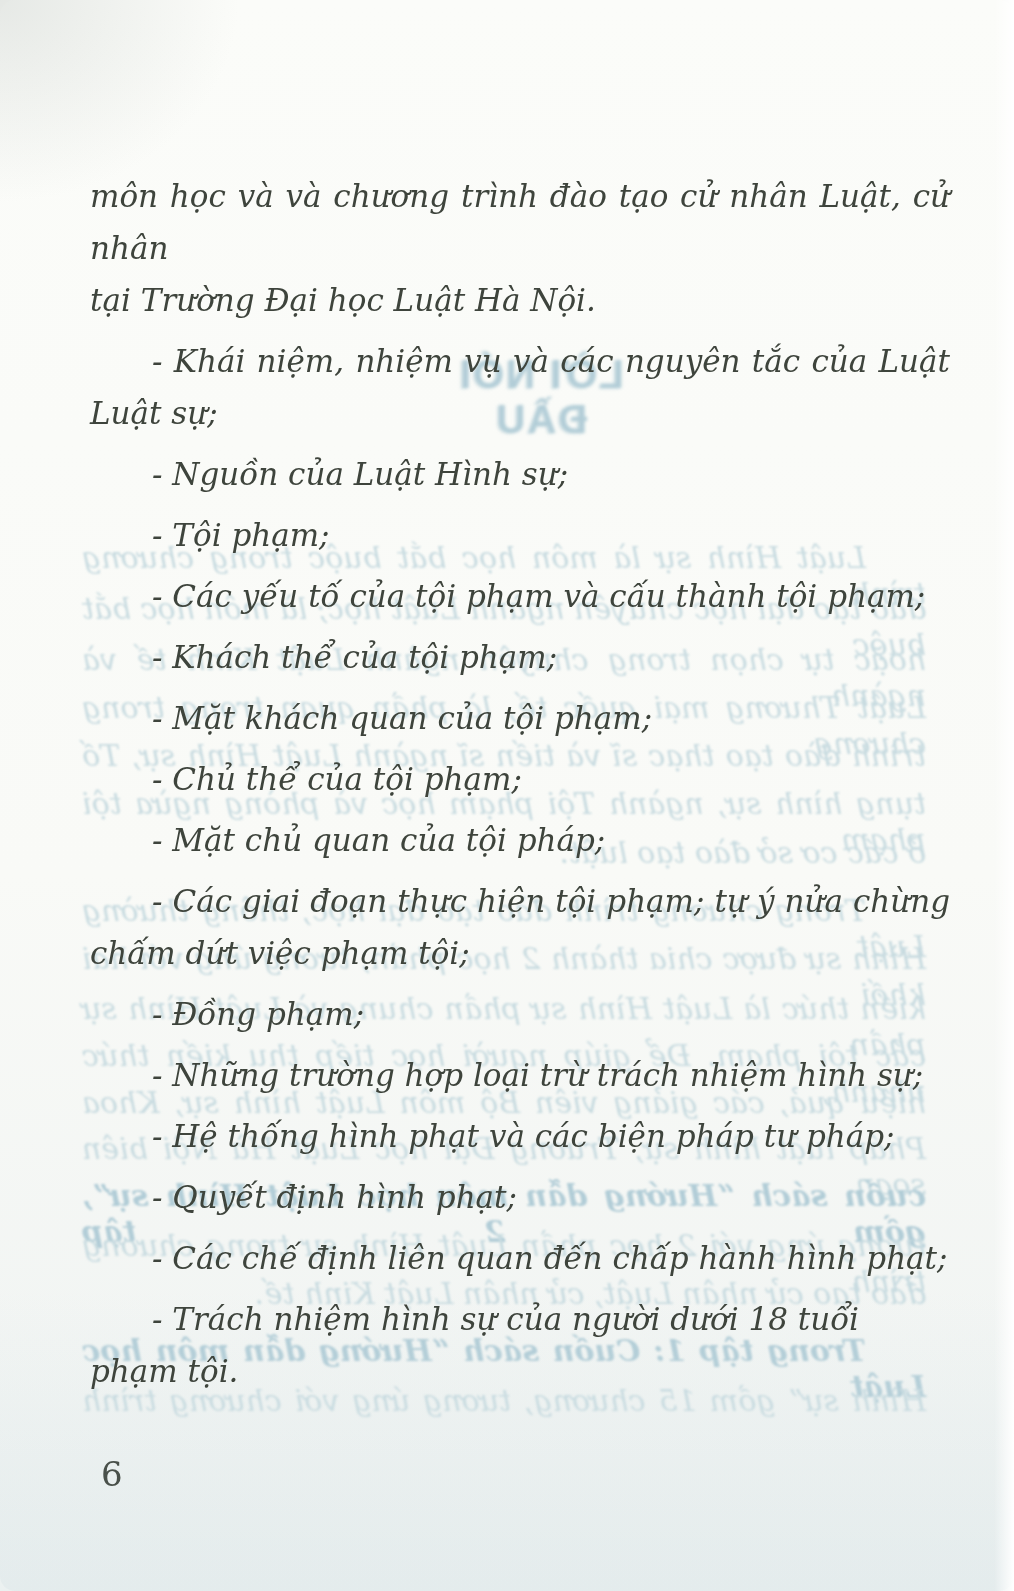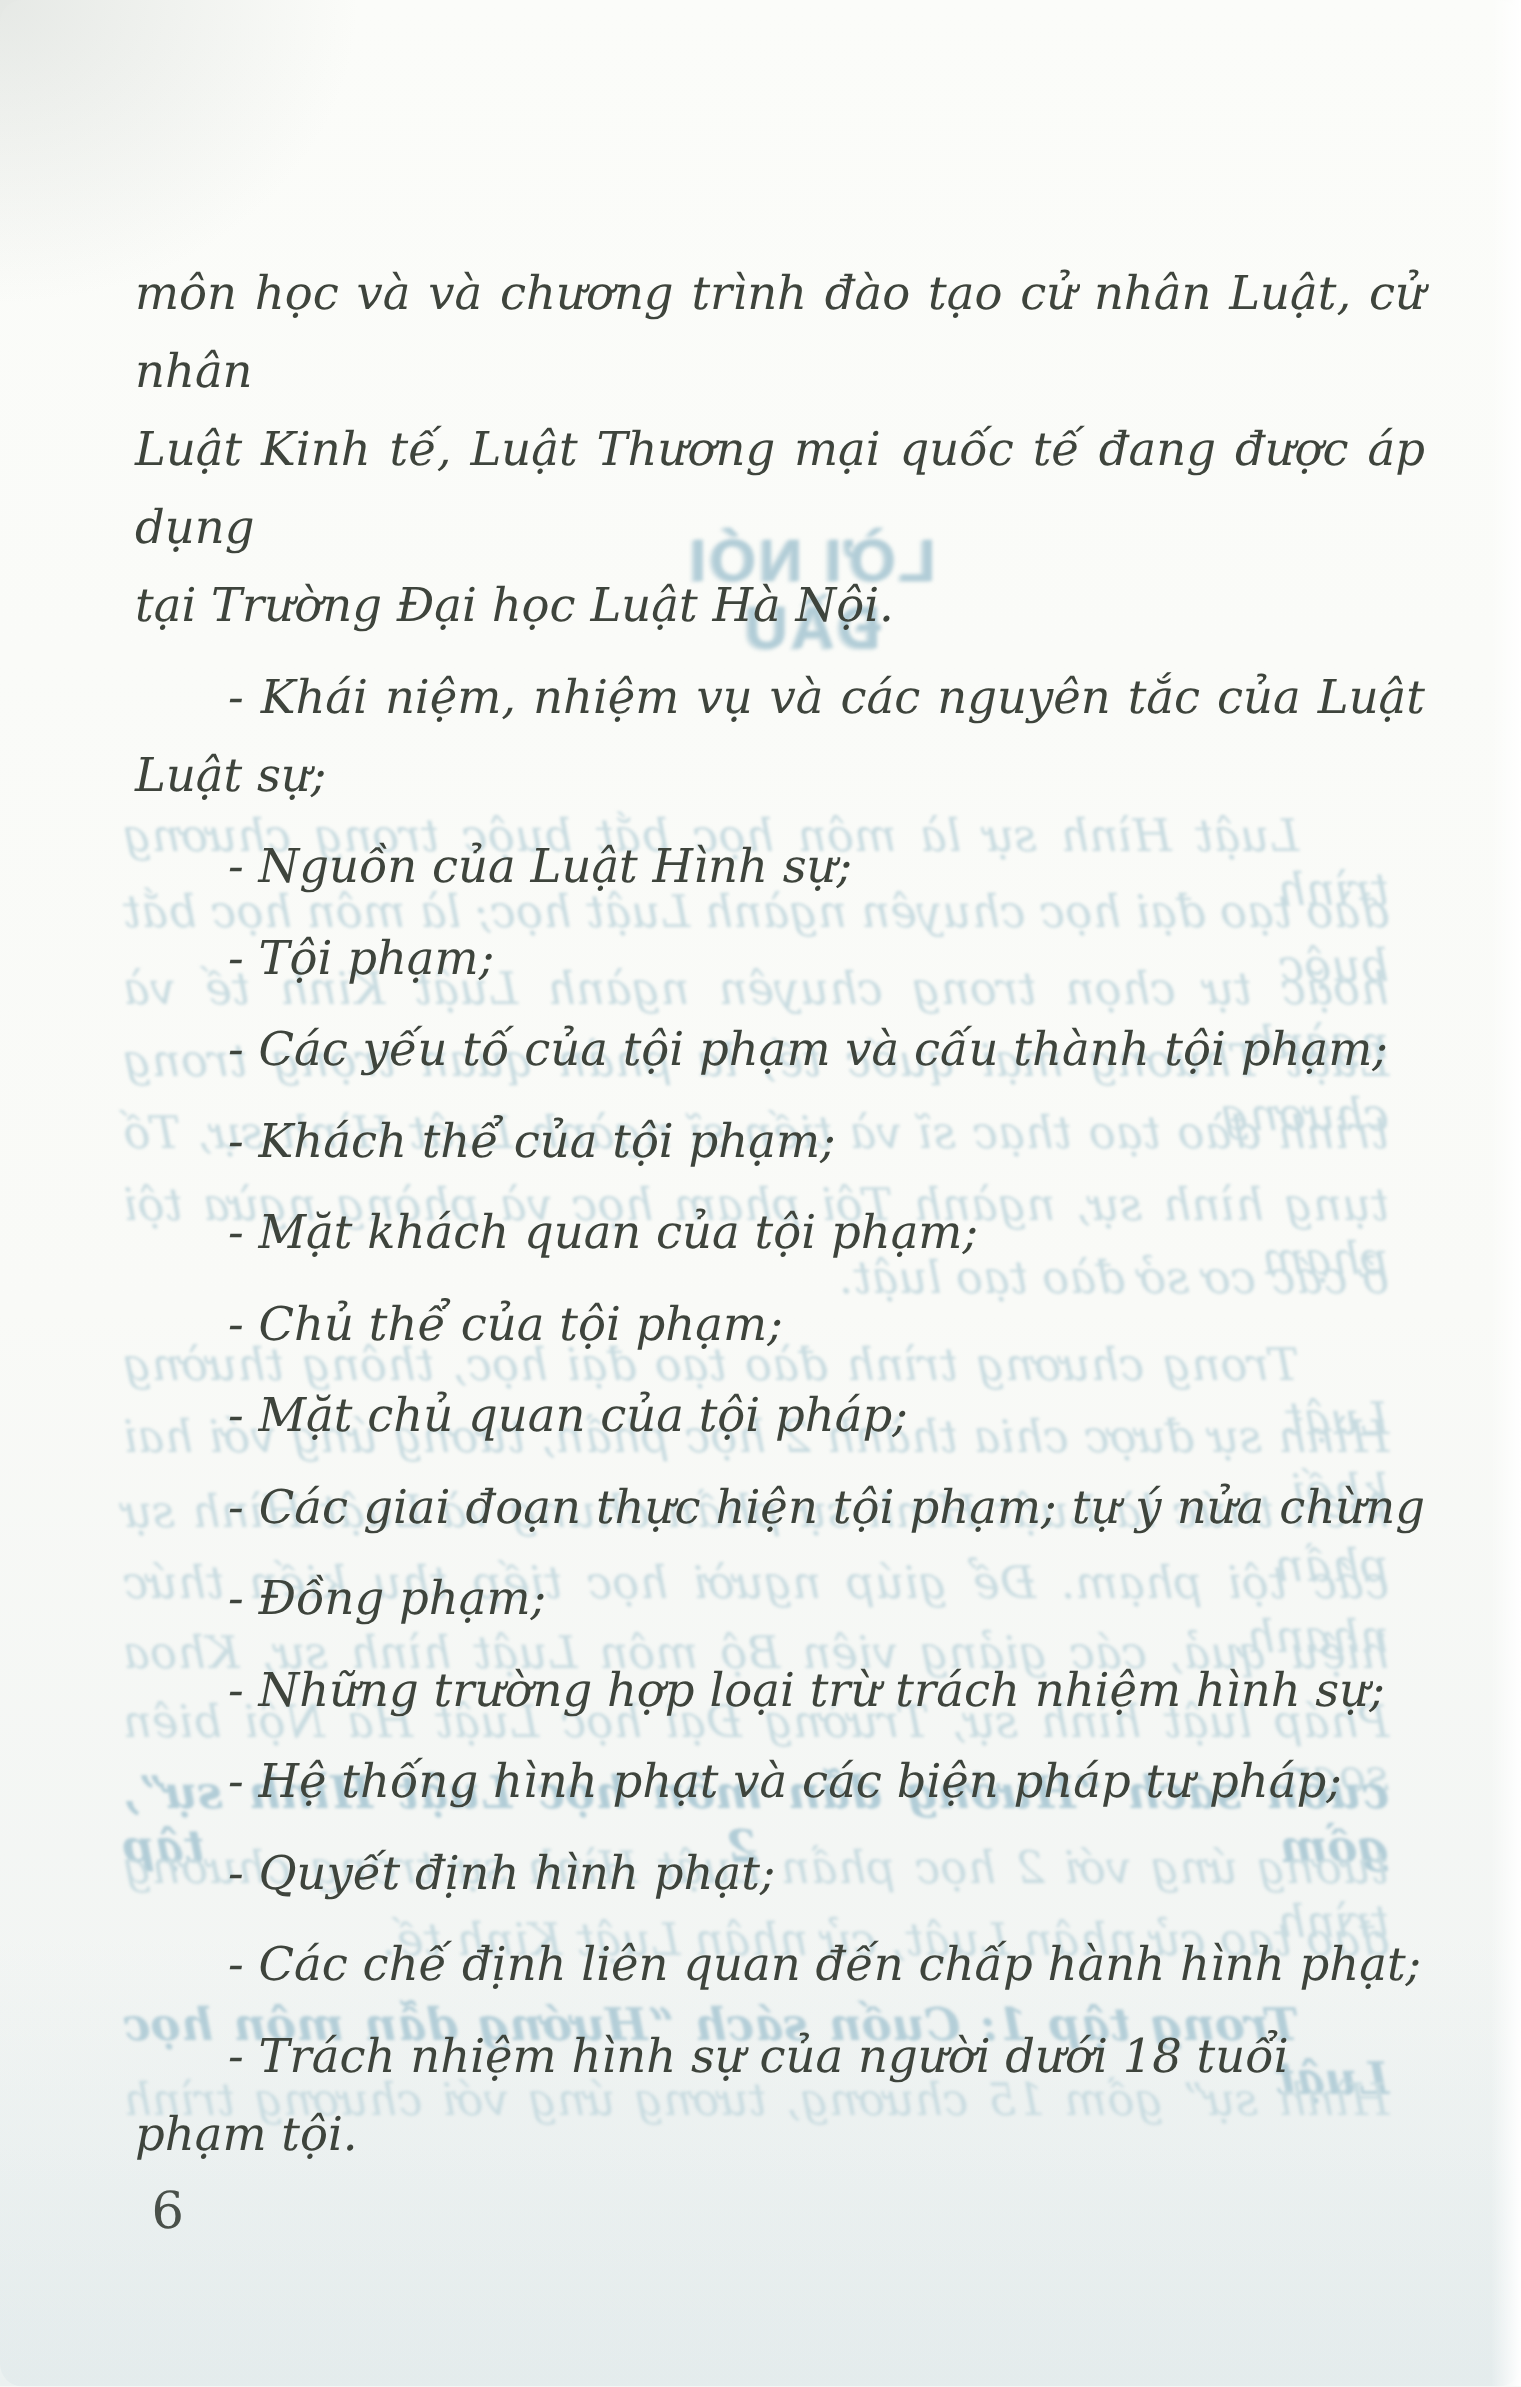--- a/index.html
+++ b/index.html
@@ -105,21 +105,20 @@
     </div>
 
   <div class="corner-shade"></div>
   <div class="bottom-tint"></div>
   <div class="edge-right"></div>
 
   <div class="text-block">
 
   <div class="para">
         <div class="line just">môn học và và chương trình đào tạo cử nhân Luật, cử nhân</div>
-        <div class="line just">Luật Kinh tế, Luật Thương mại quốc tế đang được áp dụng</div>
         <div class="line">tại Trường Đại học Luật Hà Nội.</div>
       </div>
       <div class="para">
         <div class="line ind just">- Khái niệm, nhiệm vụ và các nguyên tắc của Luật</div>
         <div class="line">Luật sự;</div>
       </div>
       <div class="para">
         <div class="line ind">- Nguồn của Luật Hình sự;</div>
       </div>
       <div class="para">
@@ -135,20 +134,21 @@
         <div class="line ind">- Mặt khách quan của tội phạm;</div>
       </div>
       <div class="para">
         <div class="line ind">- Chủ thể của tội phạm;</div>
       </div>
       <div class="para">
         <div class="line ind">- Mặt chủ quan của tội pháp;</div>
       </div>
       <div class="para">
         <div class="line ind just">- Các giai đoạn thực hiện tội phạm; tự ý nửa chừng</div>
+        <div class="line">chấm dứt việc phạm tội;</div>
       </div>
       <div class="para">
         <div class="line ind">- Đồng phạm;</div>
       </div>
       <div class="para">
         <div class="line ind">- Những trường hợp loại trừ trách nhiệm hình sự;</div>
       </div>
       <div class="para">
         <div class="line ind">- Hệ thống hình phạt và các biện pháp tư pháp;</div>
       </div>

